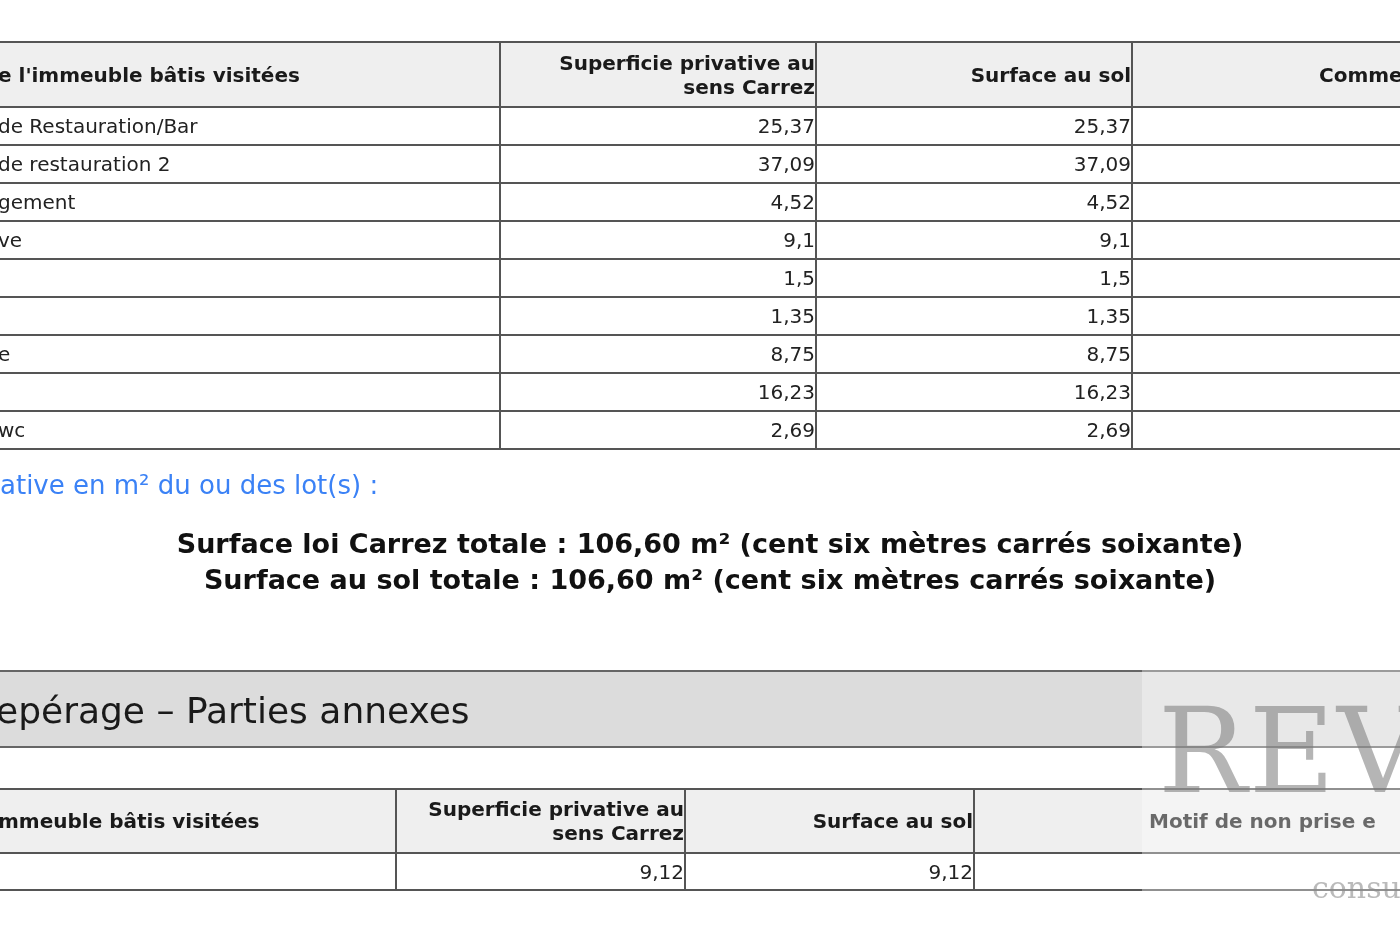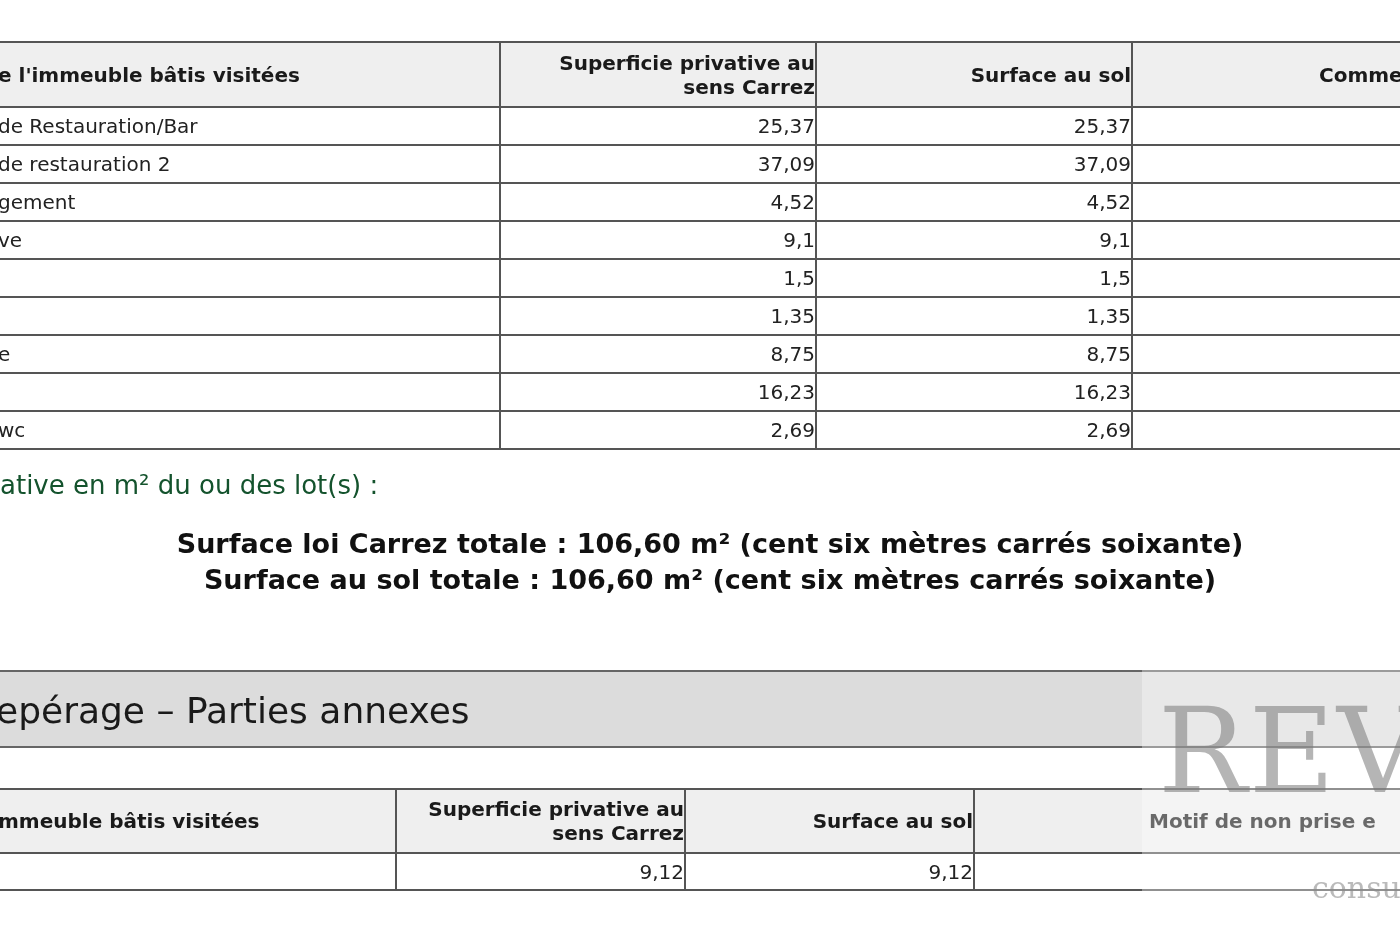--- a/index.html
+++ b/index.html
@@ -58,21 +58,21 @@
     #t1 col.c3 { width: 316px; }
     #t1 col.c4 { width: 270px; }
     #t1 tr.hdr { height: 65px; }
     #t1 tr.row { height: 38px; }
 
     .total-intro {
       position: absolute;
       left: 0;
       top: 470px;
       font-size: 26px;
-      color: #14532d;
+      color: #3b82f6;
       white-space: nowrap;
     }
     .totals {
       position: absolute;
       left: 0;
       width: 1420px;
       text-align: center;
       font-size: 27px;
       font-weight: bold;
       color: #111;

